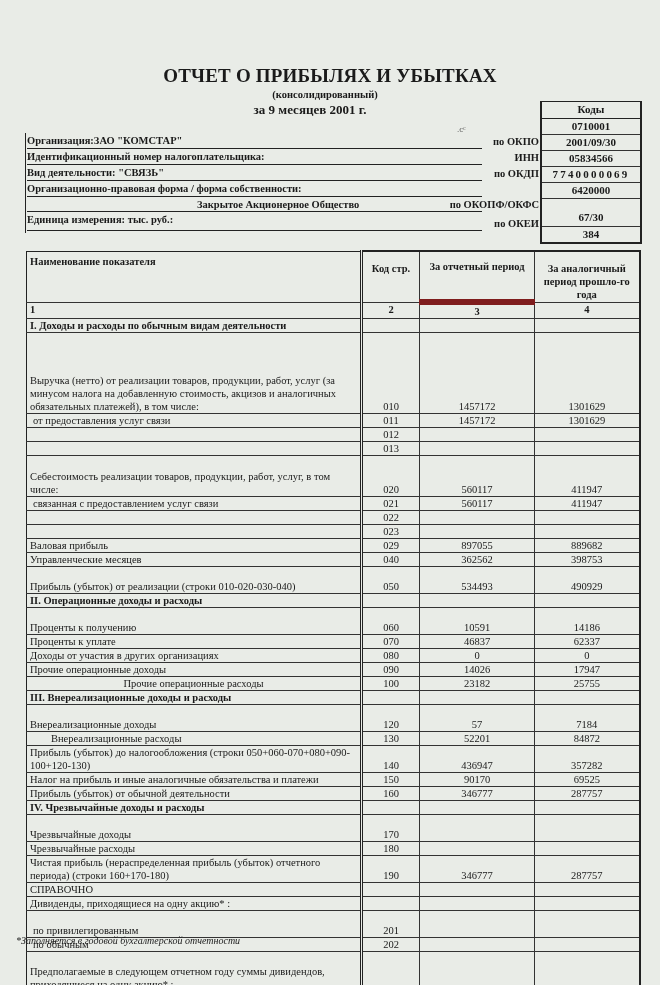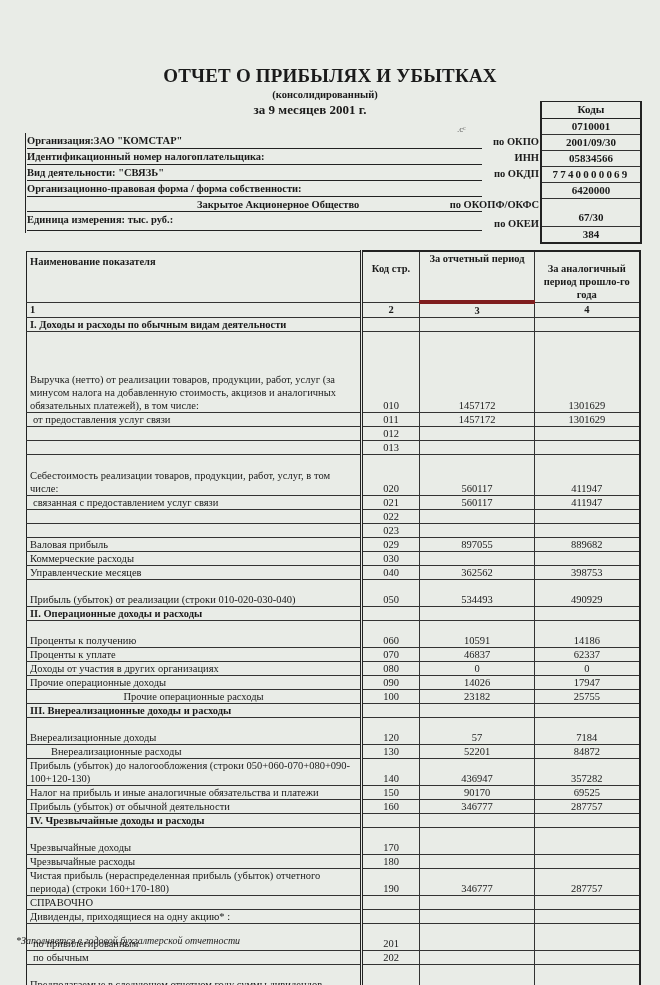--- a/index.html
+++ b/index.html
@@ -103,21 +103,21 @@
   <colgroup>
     <col style="width:335px">
       <col style="width:58px">
       <col style="width:115px">
       <col style="width:105px">
   </colgroup>
   <tbody>
       <tr class="head">
     <th class="name" style="height:47px;border-bottom:1px solid #333">Наименование показателя</th>
     <th class="code" style="border-bottom:1px solid #333;padding-top:10px">Код стр.</th>
-    <th class="v1" style="border-bottom:4px solid #7f1d1d;padding-top:0">За отчетный период</th>
+    <th class="v1" style="border-bottom:6px solid #7f1d1d;padding-top:8px">За отчетный период</th>
     <th class="v2" style="border-bottom:1px solid #333;padding-top:10px">За аналогичный период прошло-го года</th>
   </tr>
   <tr>
     <th class="name" style="padding-top:0;border-bottom:1px solid #333">1</th>
     <th class="code" style="padding-top:0;border-bottom:1px solid #333">2</th>
     <th class="v1" style="padding-top:0;border-bottom:1px solid #333">3</th>
     <th class="v2" style="padding-top:0;border-bottom:1px solid #333">4</th>
   </tr>
   </tbody>
     <tbody id="rows">
@@ -175,26 +175,20 @@
         <td class="v1"></td>
         <td class="v2"></td>
       </tr>
       <tr>
         <td class="name" style="height: 13px;">Валовая прибыль</td>
         <td class="code">029</td>
         <td class="v1">897055</td>
         <td class="v2">889682</td>
       </tr>
       <tr>
-        <td class="name" style="height: 13px;">Коммерческие расходы</td>
-        <td class="code">030</td>
-        <td class="v1"></td>
-        <td class="v2"></td>
-      </tr>
-      <tr>
         <td class="name" style="height: 13px;">Управленческие месяцев</td>
         <td class="code">040</td>
         <td class="v1">362562</td>
         <td class="v2">398753</td>
       </tr>
       <tr>
         <td class="name" style="height: 26px;">Прибыль (убыток) от реализации (строки 010-020-030-040)</td>
         <td class="code">050</td>
         <td class="v1">534493</td>
         <td class="v2">490929</td>

